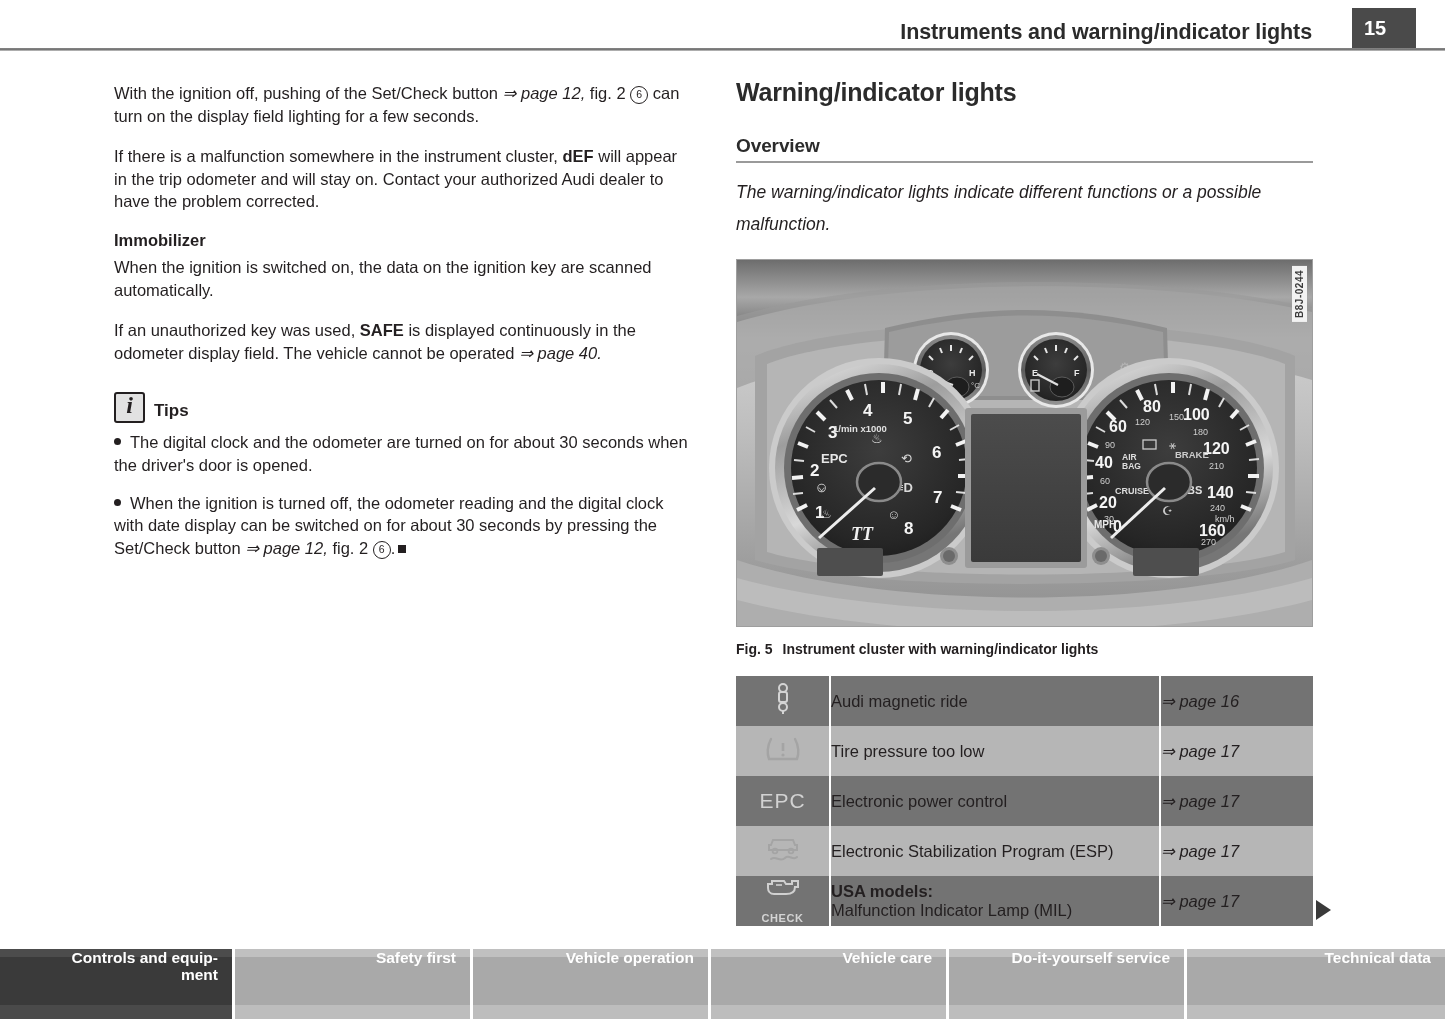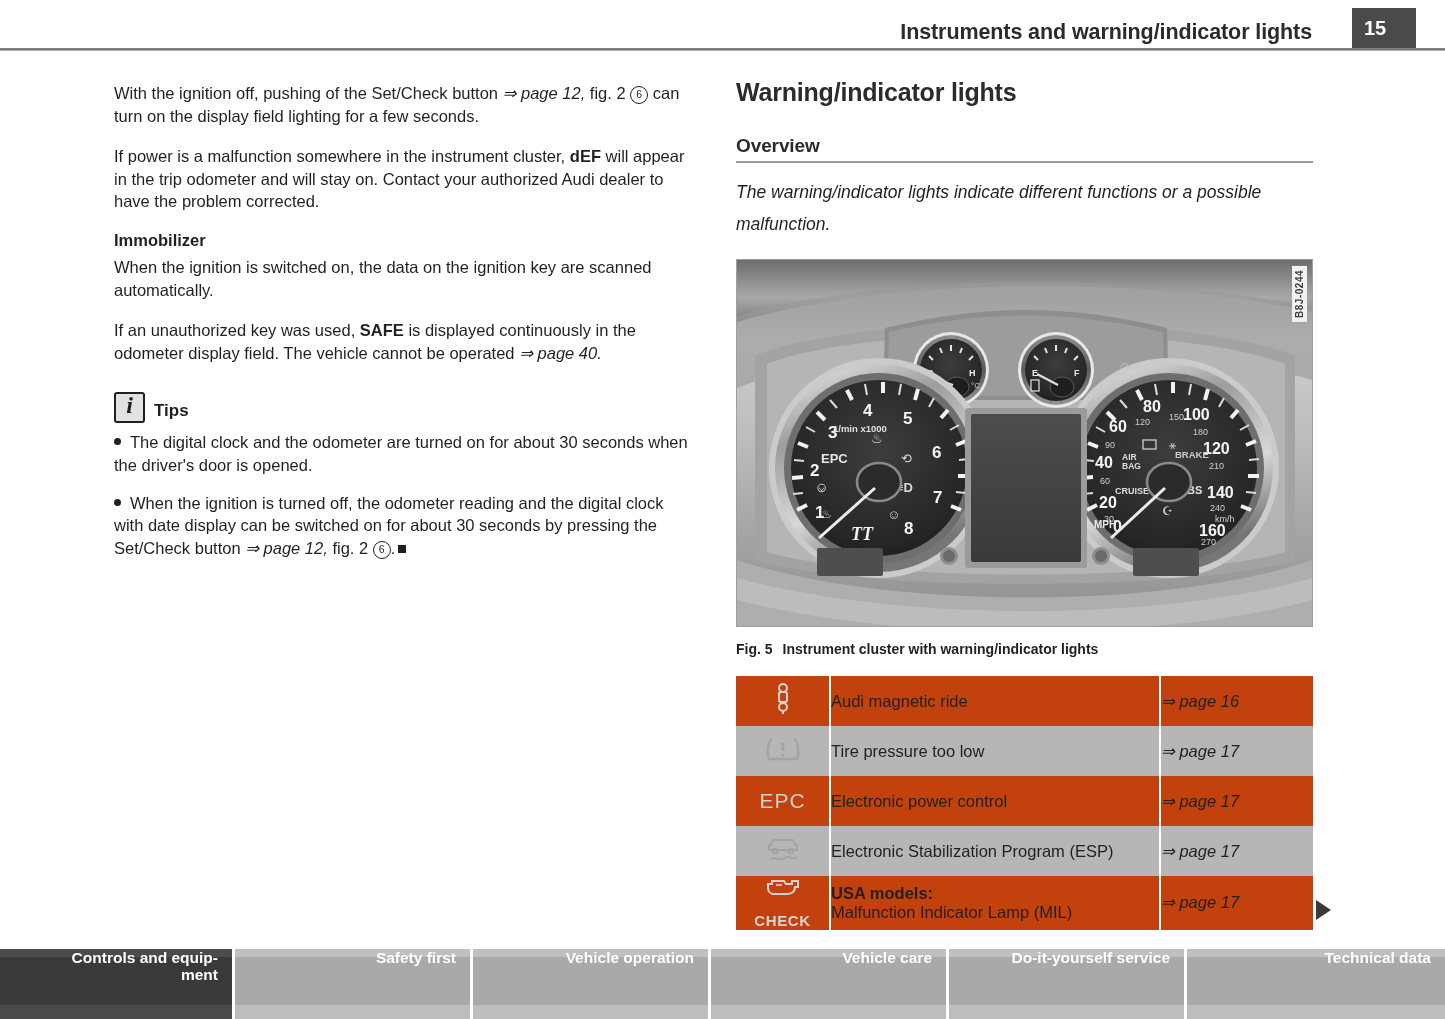--- a/index.html
+++ b/index.html
@@ -251,21 +251,21 @@
   td.desc-cell {
     padding-left: 15px;
     border-right: 2px solid #ffffff;
   }
   td.ref-cell {
     width: 152px;
     padding-left: 15px;
     font-style: italic;
     margin-left: 12px;
   }
-  tr.row-light td { background: #c2410c; }
+  tr.row-light td { background: #737373; }
   tr.row-dark td { background: #b6b6b6; }
   tr.row-tall { height: 62px; }
   .usa-bold { font-weight: bold; }
   .desc-line2 { display: block; }
 
   #table-next-arrow {
     position: absolute;
     left: 1316px;
     top: 900px;
     width: 0; height: 0;
@@ -274,21 +274,21 @@
     border-bottom: 10px solid transparent;
   }
 
   
   .tbl-icon {
     color: #d4d4d4;
     font-weight: bold;
   }
   .icon-epc { font-size: 21px; letter-spacing: 1px; color: #d2d2d2; }
   .icon-check-wrap { display: inline-block; line-height: 1; }
-  .icon-check-text { font-size: 15px; letter-spacing: 0.6px; display:block; margin-top:12px; }
+  .icon-check-text { font-size: 11px; letter-spacing: 0.6px; display:block; margin-top:12px; }
 
   
   #footer-nav {
     position: absolute;
     left: 0;
     bottom: 0;
     width: 1445px;
     height: 70px;
     display: flex;
   }
@@ -332,21 +332,21 @@
   <div id="header-rule"></div>
   <div id="header-title">Instruments and warning/indicator lights</div>
   <div id="page-badge-shadow"></div>
   <div id="page-number-badge">15</div>
 </div>
 
 <div id="left-column">
 
   <p class="body-para"><span>With the ignition off, pushing of the Set/Check button </span><span class="ital">⇒ page 12,</span><span> fig. 2 </span><span class="circnum">6</span><span> can turn on the display field lighting for a few seconds.</span></p>
 
-  <p class="body-para"><span>If power is a malfunction somewhere in the instrument cluster, </span><span class="bld">dEF</span><span> will appear in the trip odometer and will stay on. Contact your authorized Audi dealer to have the problem corrected.</span></p>
+  <p class="body-para"><span>If there is a malfunction somewhere in the instrument cluster, </span><span class="bld">dEF</span><span> will appear in the trip odometer and will stay on. Contact your authorized Audi dealer to have the problem corrected.</span></p>
 
   <h3 class="sub-head">Immobilizer</h3>
   <p class="body-para">When the ignition is switched on, the data on the ignition key are scanned automatically.</p>
   <p class="body-para"><span>If an unauthorized key was used, </span><span class="bld">SAFE</span><span> is displayed continuously in the odometer display field. The vehicle cannot be operated </span><span class="ital">⇒ page 40.</span></p>
 
   <div id="tips-block">
     <div id="tips-header">
       <span id="tips-icon"></span>
       <span id="tips-title">Tips</span>
     </div>

